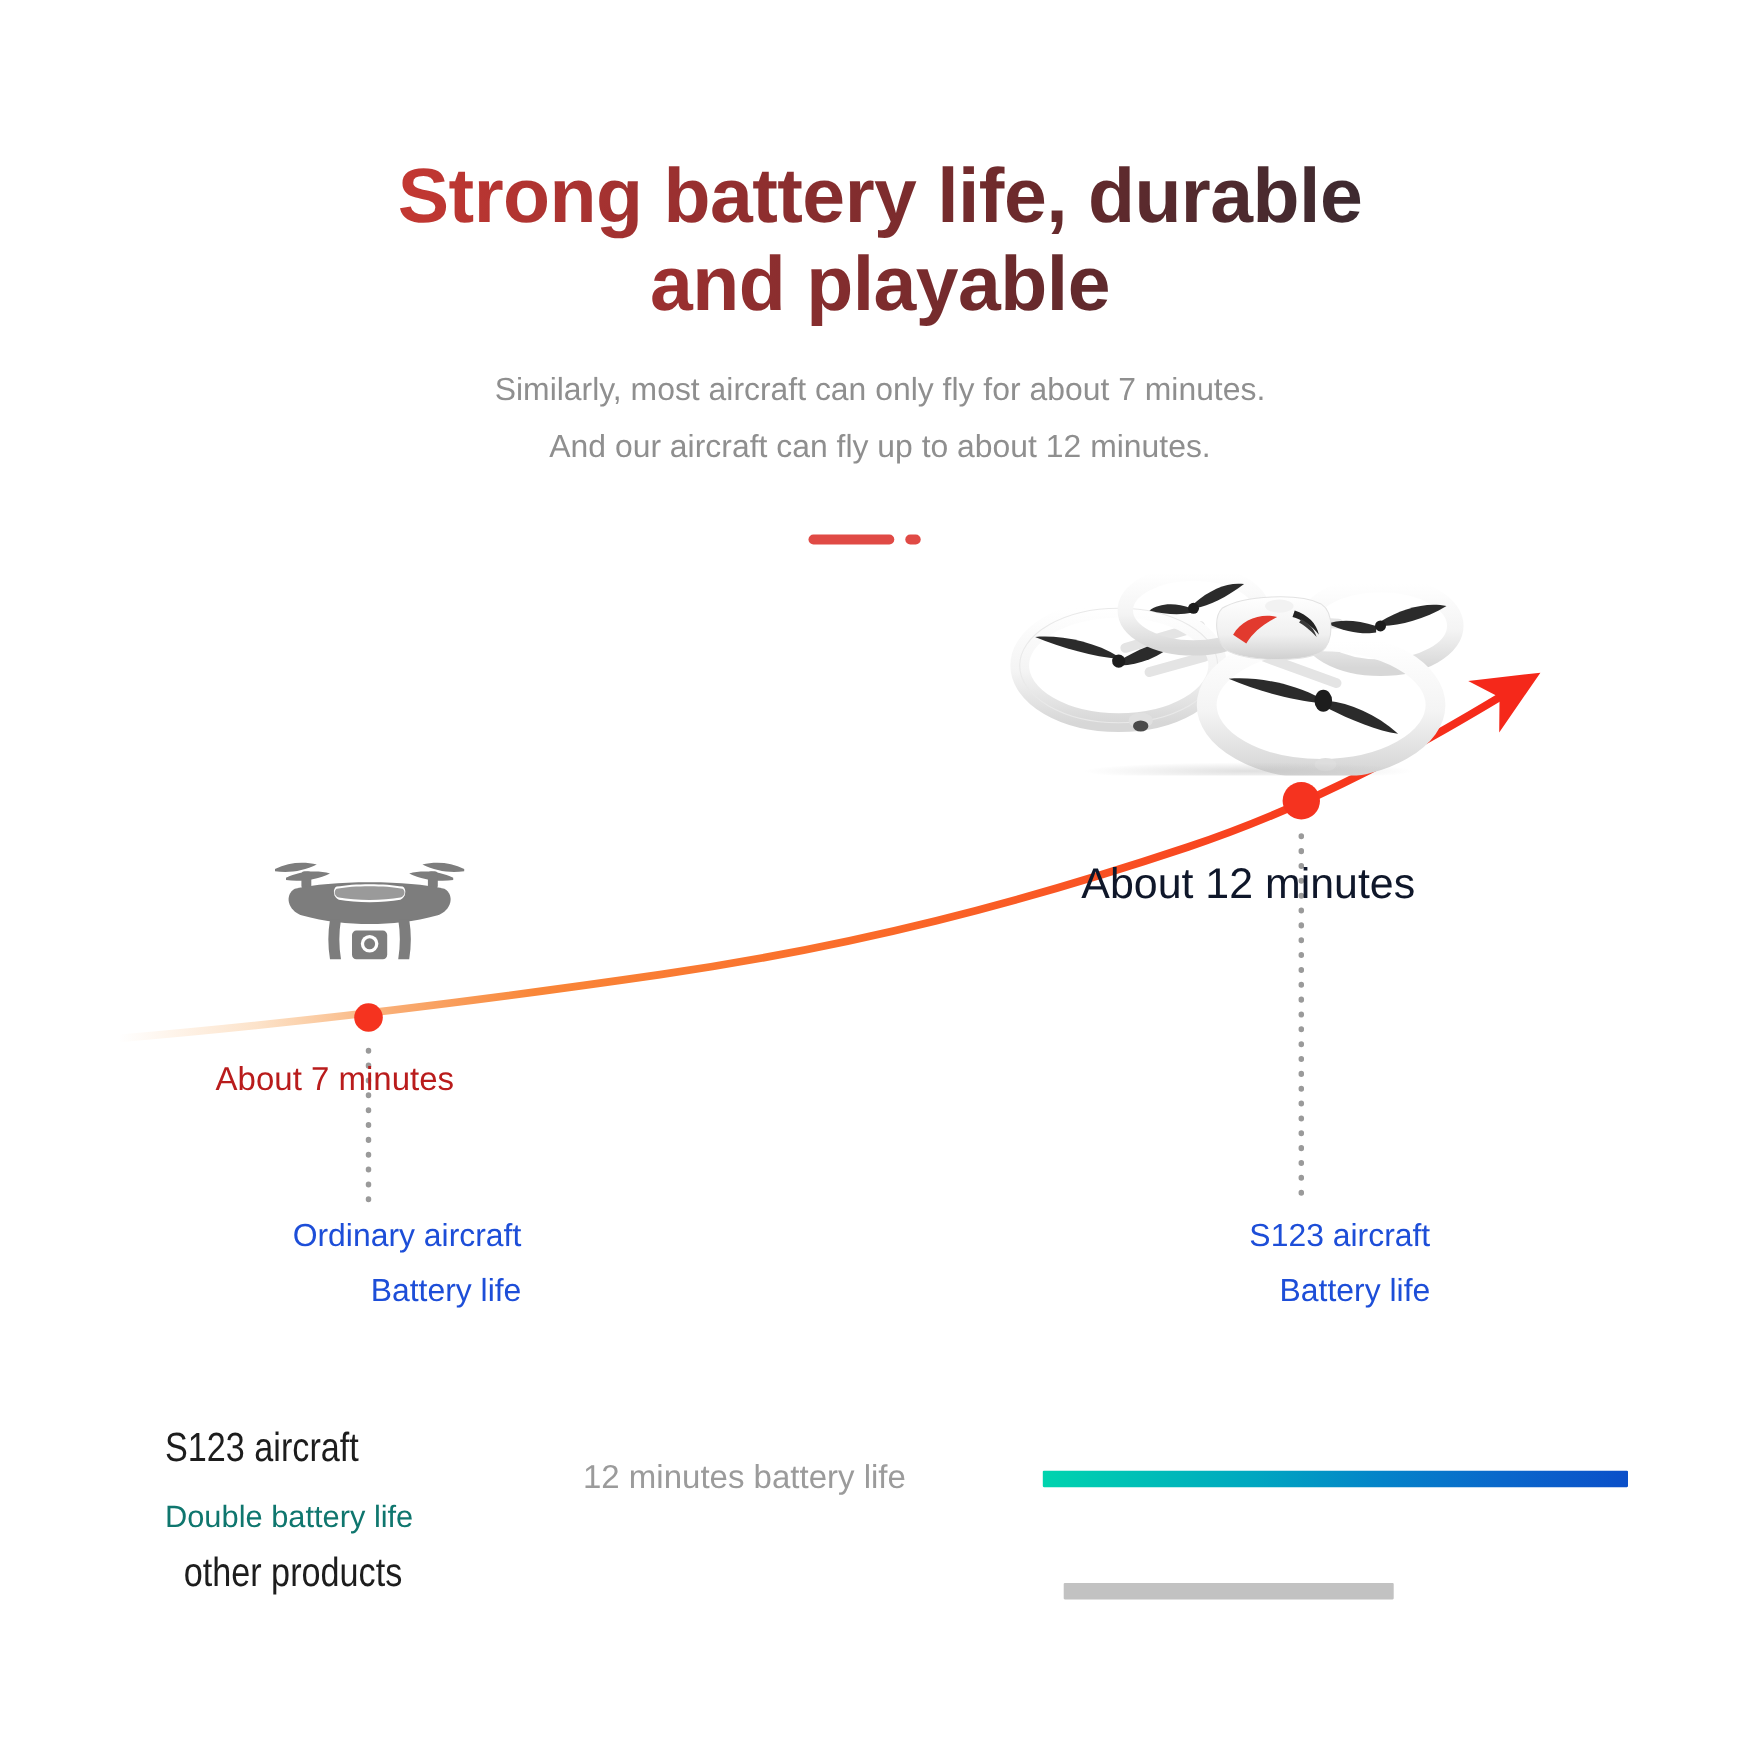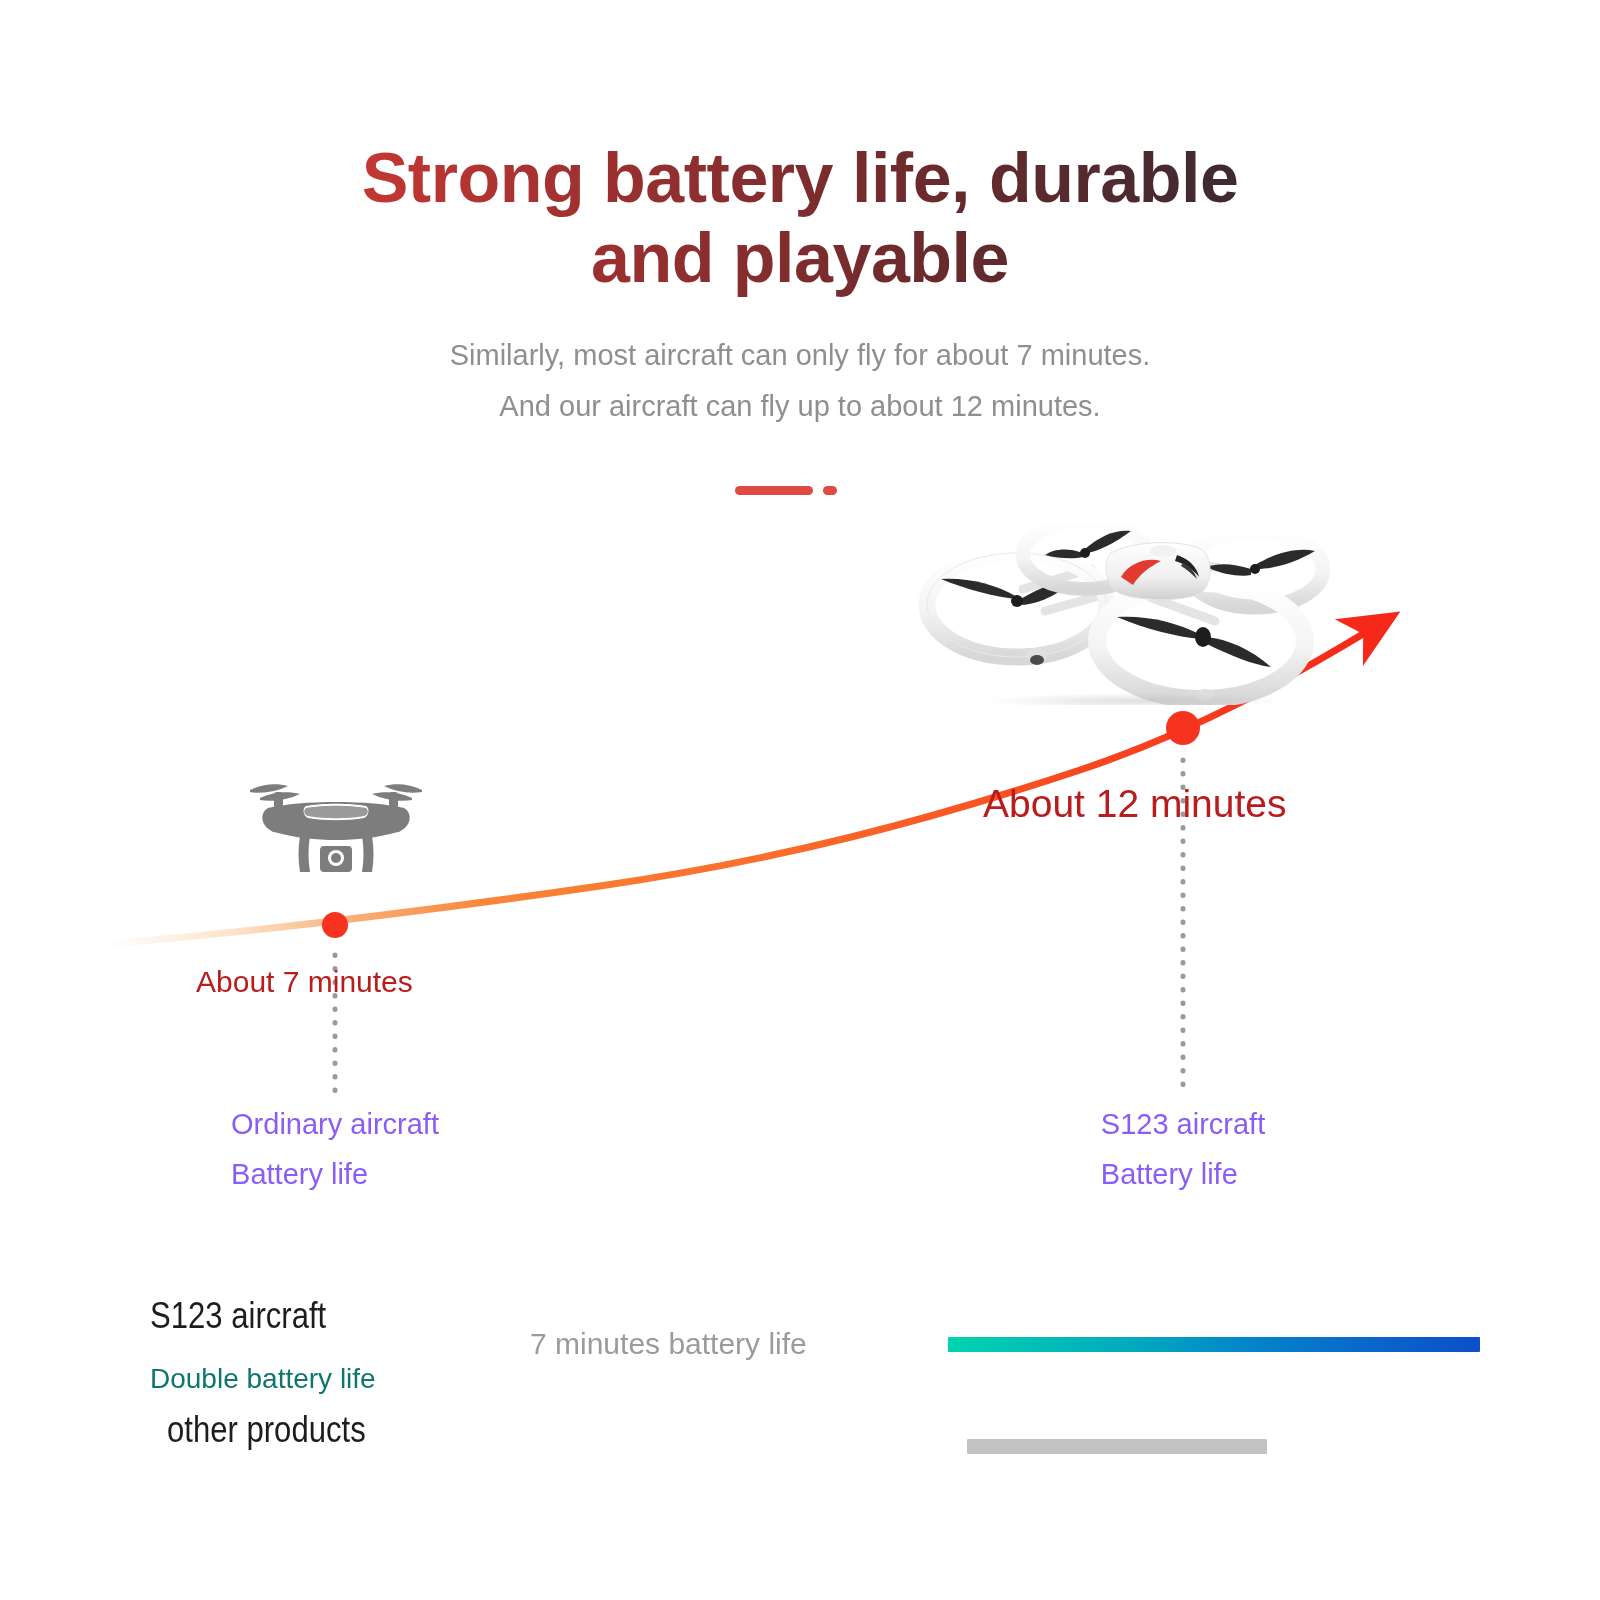--- a/index.html
+++ b/index.html
@@ -89,40 +89,41 @@
     top: 762px;
     width: 196px;
     height: 118px;
   }
 
   
   .lbl-12 {
     position: absolute;
     left: 983px;
     top: 782px;
-    color: #b91c1c;
+    color: #0f172a;
     font-size: 39px;
     white-space: nowrap;
   }
   .lbl-7 {
     position: absolute;
     left: 196px;
     top: 965px;
     color: #b91c1c;
     font-size: 30px;
     white-space: nowrap;
   }
 
   .axis-label {
     position: absolute;
-    text-align: left;
-    color: #8b5cf6;
+    text-align: right;
+    color: #1d4ed8;
     font-size: 29px;
     line-height: 1.72;
     white-space: nowrap;
+    margin-left: 35px;
   }
   .axis-label.left  { left: 335px; top: 1100px; transform: translateX(-50%); }
   .axis-label.right { left: 1183px; top: 1100px; transform: translateX(-50%); }
   .axis-label span { display: block; }
 
   
   .cmp {
     position: absolute;
     left: 0; top: 0;
     width: 1600px;
@@ -339,21 +340,21 @@
 <div class="axis-label right">
   <span>S123 aircraft</span>
   <span>Battery life</span>
 </div>
 
 <div class="cmp">
 
   <div class="cmp-row r1">
     <div class="cmp-name">S123 aircraft</div>
     <div class="cmp-sub">Double battery life</div>
-    <div class="cmp-desc">7 minutes battery life</div>
+    <div class="cmp-desc">12 minutes battery life</div>
     <div class="bar bar-teal"></div>
   </div>
 
   <div class="cmp-row r2">
     <div class="cmp-name">other products</div>
     <div class="bar bar-gray"></div>
   </div>
 
 </div>
 

